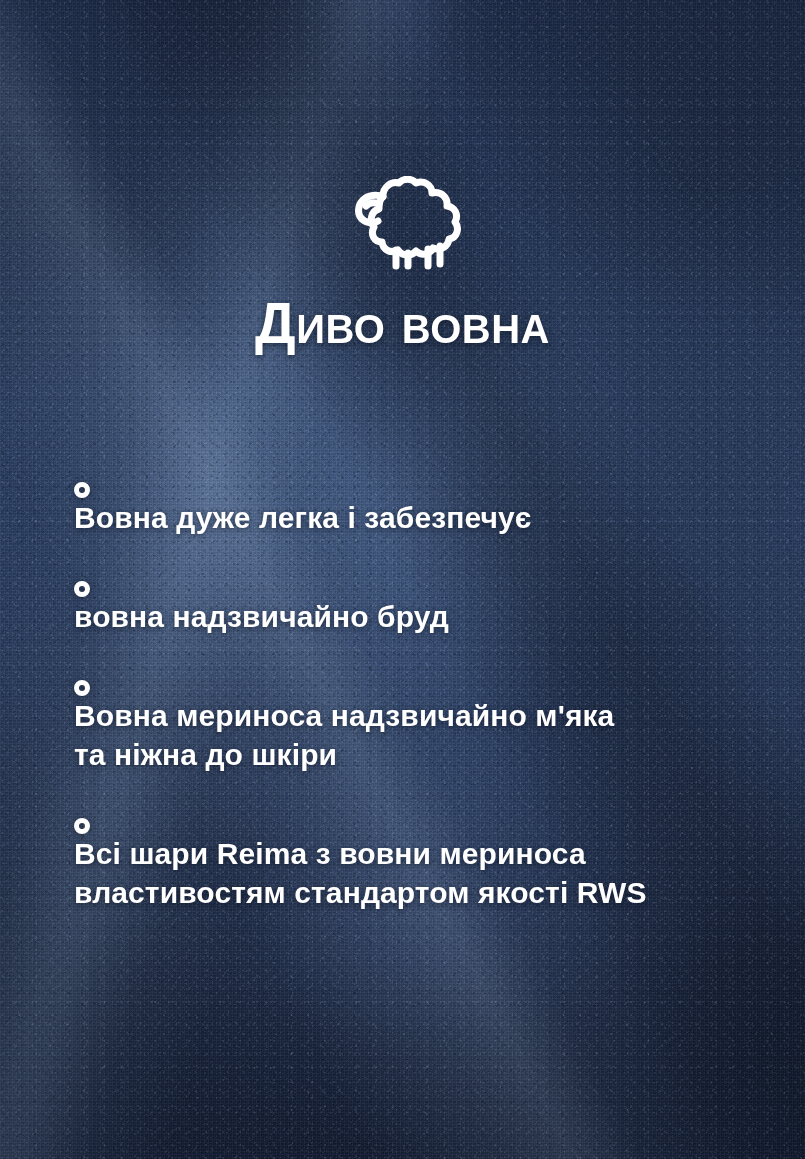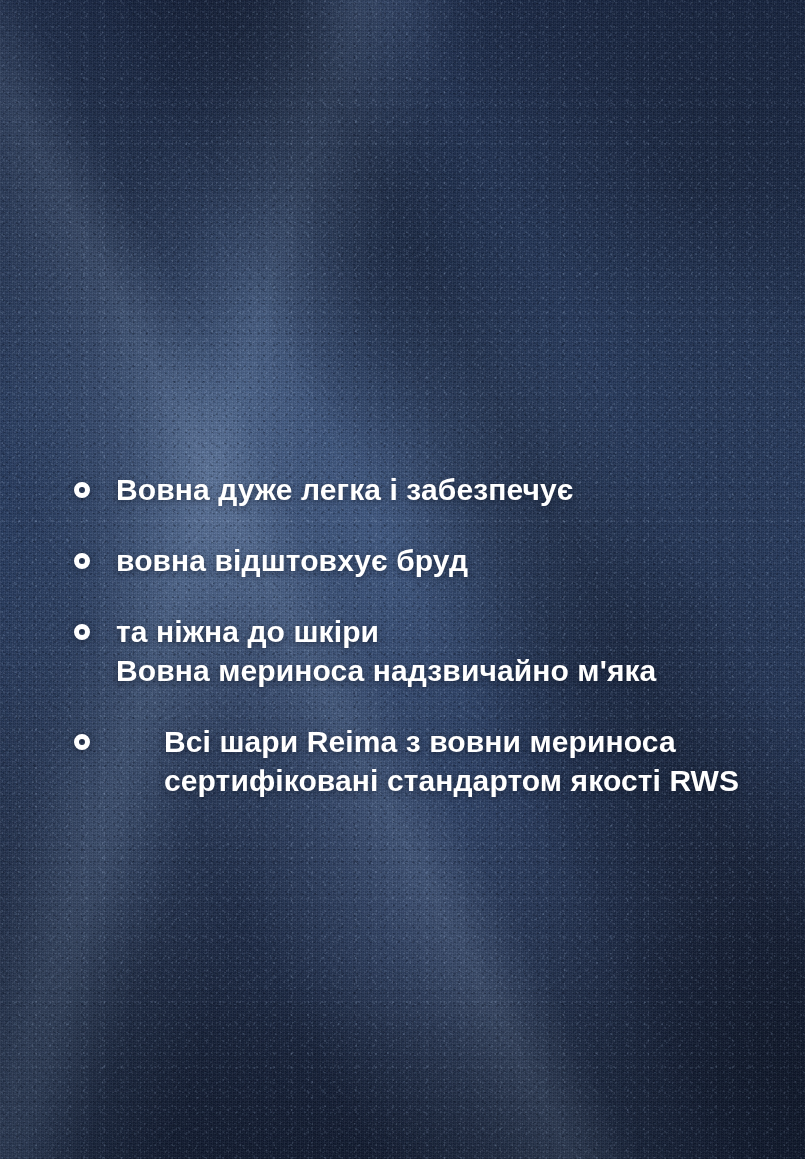--- a/index.html
+++ b/index.html
@@ -201,22 +201,23 @@
     position: absolute;
     top: 470px;
     left: 74px;
     right: 36px;
   }
 
   .bullet-item {
     display: flex;
     align-items: flex-start;
     margin-bottom: 32px;
-  }
-  .bullet-item:last-child { margin-bottom: 0; gap: 48px; }
+    flex-direction: column;
+  }
+  .bullet-item:last-child { margin-bottom: 0; }
 
   .bullet-dot {
     flex: 0 0 auto;
     width: 16px;
     height: 16px;
     margin-top: 12px;
     margin-right: 26px;
     border-radius: 50%;
     border: 5px solid #ffffff;
     box-sizing: border-box;
@@ -241,48 +242,82 @@
   <div class="bg-base"></div>
   <div class="bg-folds"></div>
   <div class="bg-wales"></div>
   <div class="bg-courses"></div>
   <div class="bg-heather"></div>
   <div class="bg-grain"></div>
   <div class="bg-vignette"></div>
 
   <div class="content">
 
+    <div class="hero">
+
+      <svg class="sheep-icon" viewBox="0 0 134 96" fill="none" stroke="#ffffff" stroke-width="7" stroke-linecap="round" stroke-linejoin="round" aria-hidden="true">
+
+        <path d="M47 20
+                 C47 11 55 5 63 7
+                 C67 2 76 2 80 7
+                 C88 4 96 9 96 17
+                 C105 15 112 21 111 30
+                 C119 31 123 39 119 46
+                 C124 52 121 62 113 63
+                 C112 71 104 75 97 72
+                 C94 79 85 80 80 75
+                 C75 81 66 80 62 74
+                 C55 78 47 74 46 66
+                 C38 66 34 58 38 51
+                 C33 45 35 35 43 33
+                 C43 28 44 23 47 20 Z"></path>
+
+        <path d="M47 21
+                 C41 18 32 19 27 24
+                 C22 29 21 37 25 42
+                 C29 47 37 48 42 45"></path>
+
+        <path d="M43 28 C38 26 33 27 30 30"></path>
+
+        <path d="M60 74 L60 90"></path>
+        <path d="M72 77 L72 90"></path>
+        <path d="M92 73 L92 90"></path>
+        <path d="M104 70 L104 88"></path>
+      </svg>
+
+      <h1 class="title">Диво вовна</h1>
+    </div>
 
     <div class="bullets">
 
       <div class="bullet-item">
         <span class="bullet-dot"></span>
         <div class="bullet-text">
           <span class="ln">Вовна дуже легка і забезпечує</span>
         </div>
       </div>
 
       <div class="bullet-item">
         <span class="bullet-dot"></span>
         <div class="bullet-text">
-          <span class="ln">вовна відштовхує бруд</span>
+          <span class="ln">вовна надзвичайно бруд</span>
         </div>
       </div>
 
       <div class="bullet-item">
         <span class="bullet-dot"></span>
         <div class="bullet-text">
+          <span class="ln">Вовна мериноса надзвичайно м'яка</span>
           <span class="ln">та ніжна до шкіри</span>
-          <span class="ln">Вовна мериноса надзвичайно м'яка</span>
         </div>
       </div>
 
       <div class="bullet-item">
         <span class="bullet-dot"></span>
         <div class="bullet-text">
           <span class="ln">Всі шари Reima з вовни мериноса</span>
-          <span class="ln">сертифіковані стандартом якості RWS</span>
+          <span class="ln">властивостям стандартом якості RWS</span>
         </div>
       </div>
 
     </div>
   </div>
 </div>
 
 </body></html>

